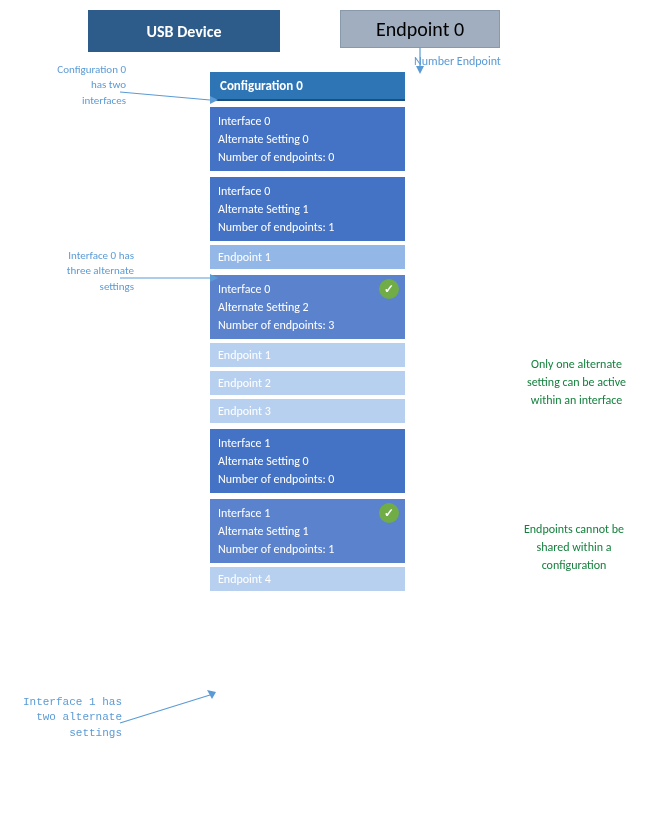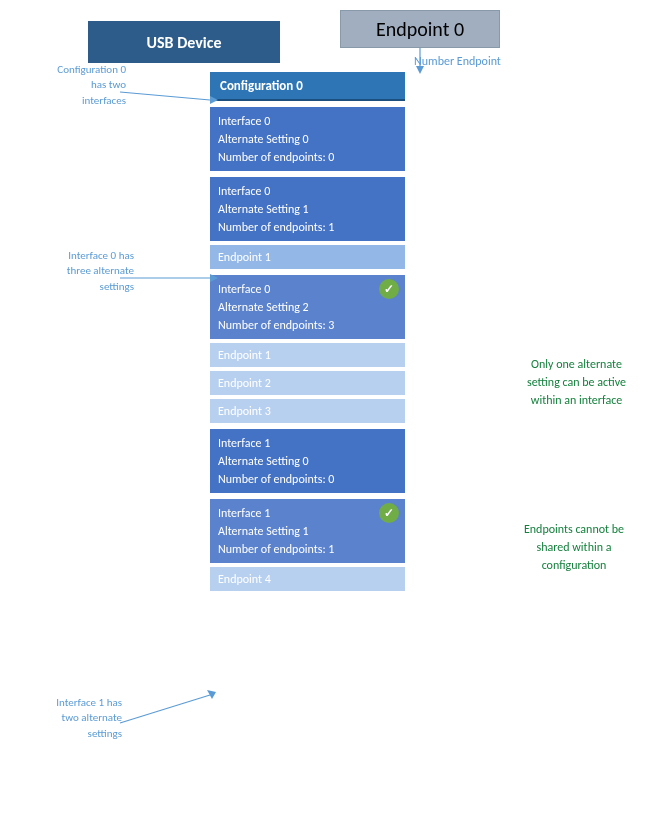--- a/index.html
+++ b/index.html
@@ -17,21 +17,20 @@
     .usb-device-box {
       position: absolute;
       top: 10px;
       left: 88px;
       width: 192px;
       height: 42px;
       background: #2e5c8a;
       display: flex;
       align-items: center;
       justify-content: center;
-      margin-top: 11px;
     }
     .usb-device-box span {
       color: #fff;
       font-size: 16px;
       font-weight: bold;
     }
 
     
     .endpoint0-box {
       position: absolute;
@@ -170,21 +169,21 @@
 <div class="default-endpoint-label">Number Endpoint</div>
 
 <div class="annotation" style="left:6px; top:62px; width:120px; text-align:right;">
   Configuration 0<br>has two<br>interfaces
 </div>
 
 <div class="annotation" style="left:14px; top:248px; width:120px; text-align:right;">
   Interface 0 has<br>three alternate<br>settings
 </div>
 
-<div class="annotation" style="left:2px; top:695px; width:120px; text-align:right;">
+<div class="annotation" style="left:2px; top:695px; width:120px; text-align:right;font-family:Liberation Mono, monospace;">
   Interface 1 has<br>two alternate<br>settings
 </div>
 
 <div class="right-annotation" style="right:10px; top:355px; width:145px;">
   Only one alternate<br>setting can be active<br>within an interface
 </div>
 
 <div class="right-annotation" style="right:10px; top:520px; width:150px;">
   Endpoints cannot be<br>shared within a<br>configuration
 </div>

